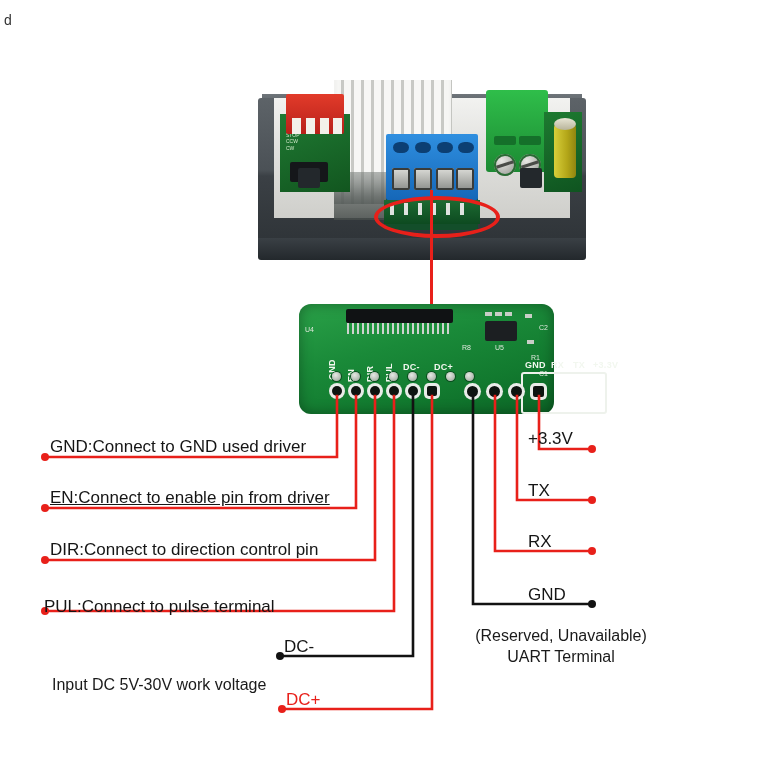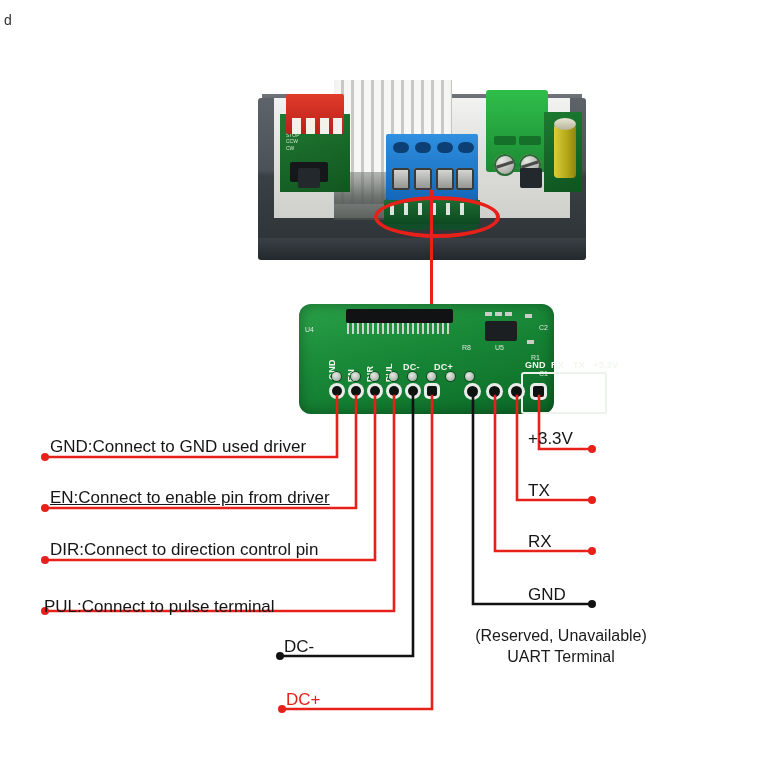--- a/index.html
+++ b/index.html
@@ -277,14 +277,15 @@
   <div class="lbl" style="left:528px;top:429px;">+3.3V</div>
   <div class="lbl" style="left:528px;top:481px;">TX</div>
   <div class="lbl" style="left:528px;top:532px;">RX</div>
   <div class="lbl" style="left:528px;top:585px;">GND</div>
 
   <div id="uart-caption">
     <div>(Reserved, Unavailable)</div>
     <div>UART Terminal</div>
   </div>
 
+  <div id="input-dc-text">Input DC 5V-30V work voltage</div>
 
 </div>
 
 </body></html>

